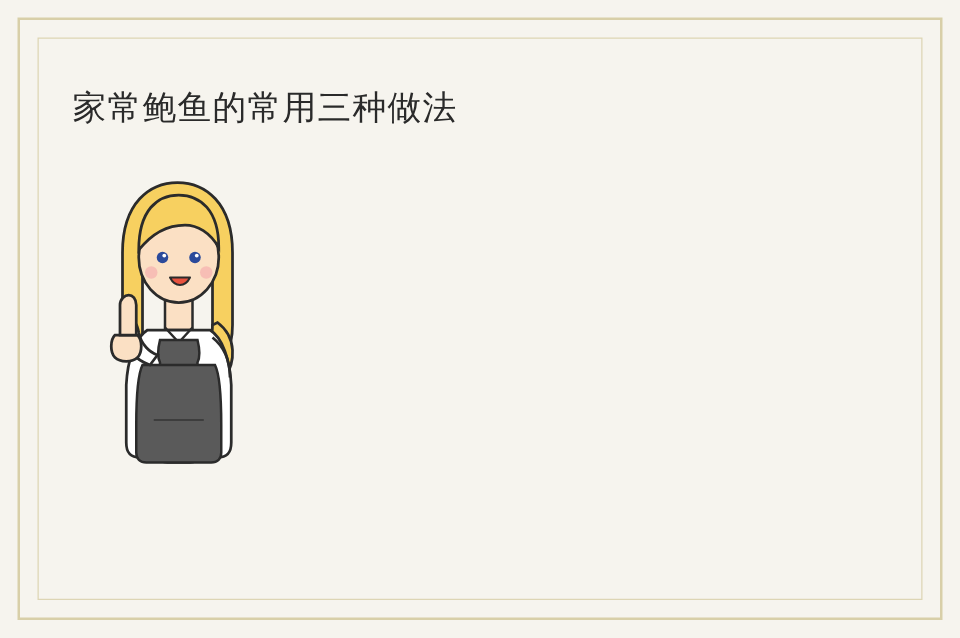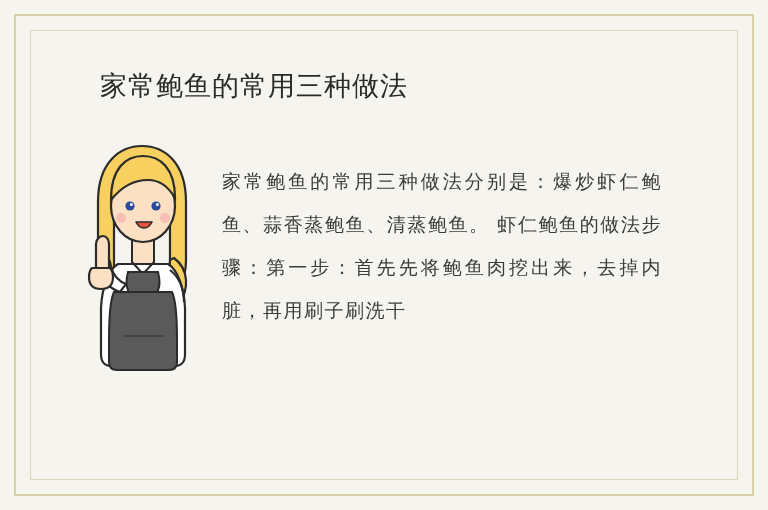--- a/index.html
+++ b/index.html
@@ -40,21 +40,20 @@
   }
   .title {
     position: absolute;
     left: 58px;
     top: 68px;
     font-size: 27px;
     color: #2a2a2a;
     letter-spacing: 1px;
     font-family: "DejaVu Sans", sans-serif;
     white-space: nowrap;
-    margin-left: 42px;
   }
   .illustration {
     position: absolute;
     left: 78px;
     top: 140px;
     width: 130px;
     height: 240px;
   }
   .body-text {
     position: absolute;
@@ -117,15 +116,14 @@
       <path d="M42 152 C30 148 22 138 20 126 C19 120 22 116 26 116 C30 116 32 120 33 126 C35 136 42 142 48 144 Z" fill="#ffffff" stroke="#2b2b2b" stroke-width="2.2"></path>
 
       <path d="M14 128 C10 132 10 142 14 146 C18 150 28 150 32 146 C36 142 36 132 32 128 Z" fill="#fbe0c4" stroke="#2b2b2b" stroke-width="2.2"></path>
 
       <path d="M18 128 L18 104 C18 99 22 96 25 96 C28 96 31 99 31 104 L31 128 Z" fill="#fbe0c4" stroke="#2b2b2b" stroke-width="2.2"></path>
 
       <path d="M92 130 C102 138 106 150 106 162" fill="none" stroke="#2b2b2b" stroke-width="2.2"></path>
     </svg>
   </div>
 
-  <div class="body-text"> 家常鲍鱼的常用三种做法分别是：爆炒虾仁鲍鱼、蒜香蒸鲍鱼、清蒸鲍鱼。 虾仁鲍鱼的做法步骤：第一步：首先先将鲍鱼肉挖出来，去掉内脏，再用刷子刷洗干</div>
 
 </div>
 
 </body></html>

